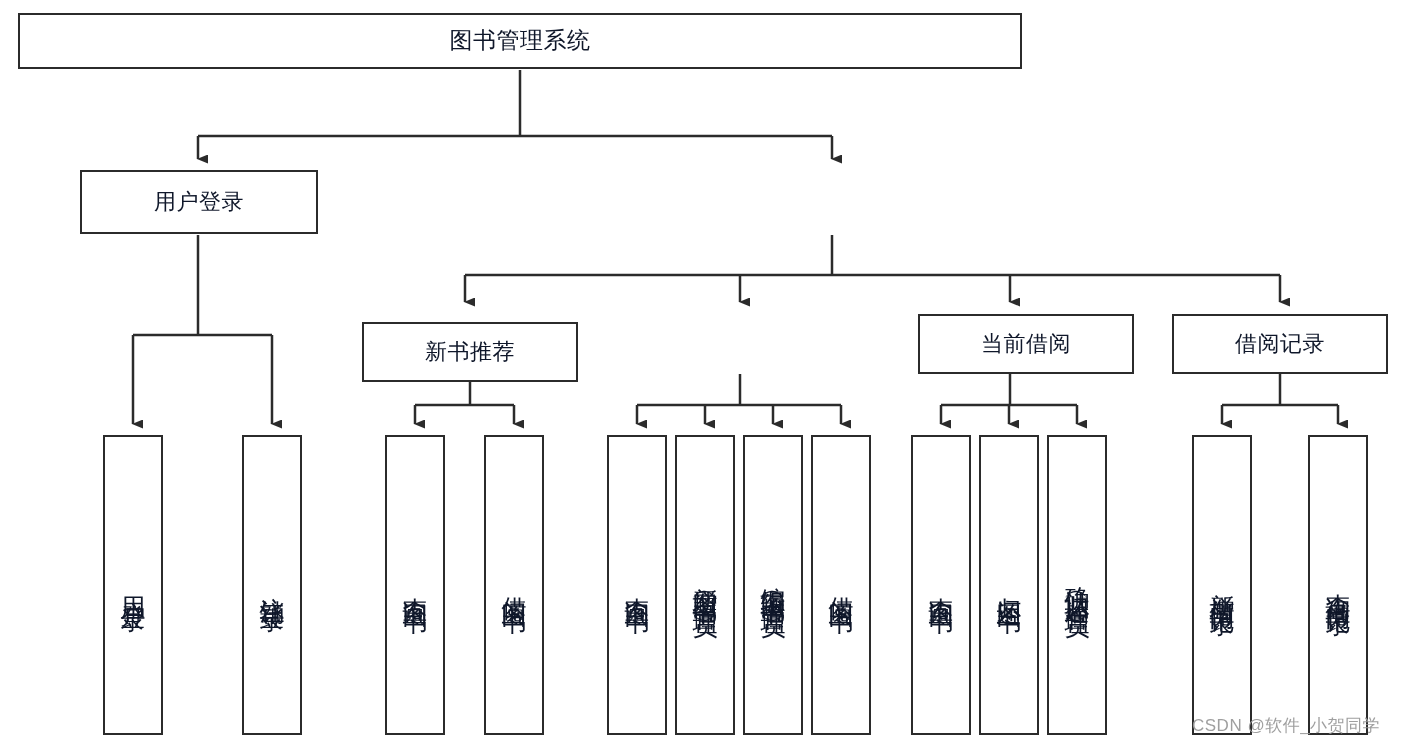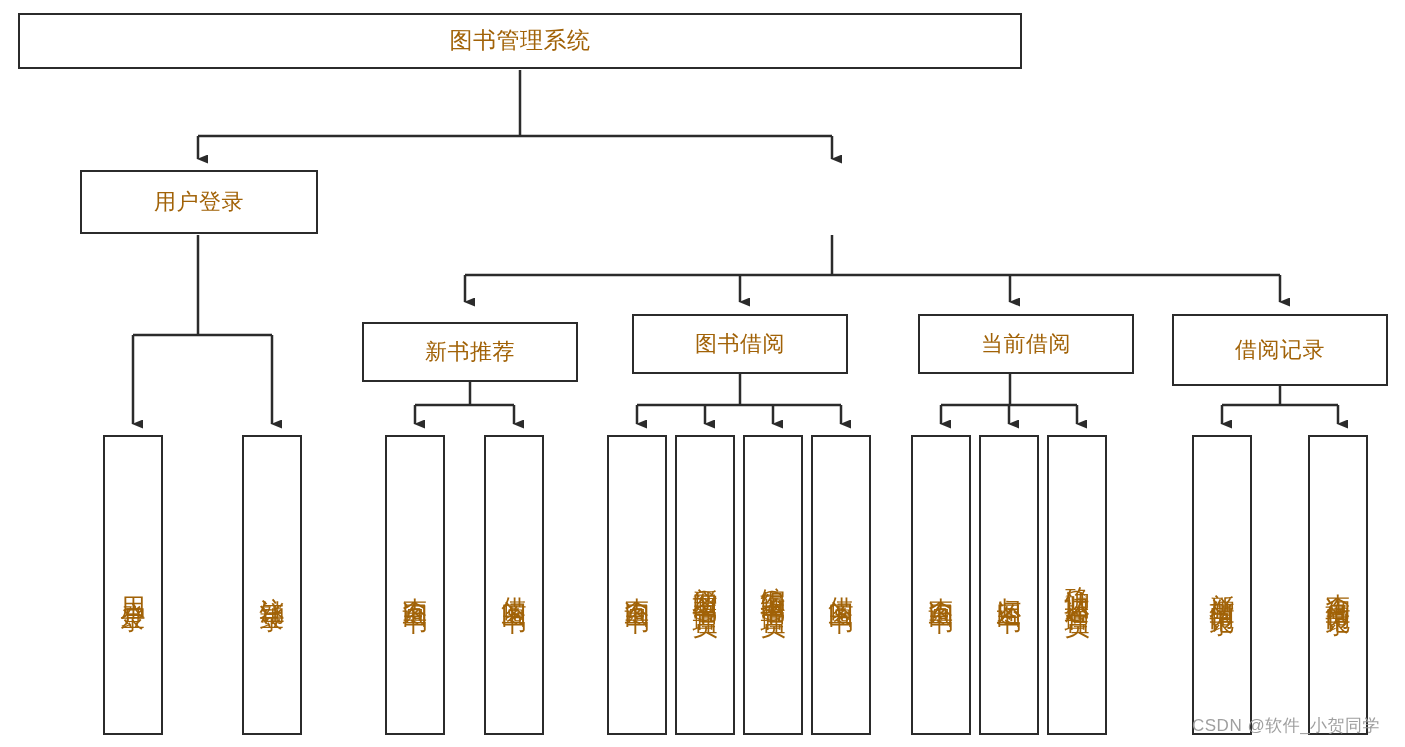--- a/index.html
+++ b/index.html
@@ -34,21 +34,21 @@
     display: flex;
     align-items: center;
     justify-content: center;
     text-align: center;
     overflow: hidden;
   }
   .node-label {
     display: block;
     line-height: 1.18;
     letter-spacing: 0.5px;
-    color: #a16207;
+    color: #0f172a;
   }
   
   .node.horiz .node-label {
     font-size: 22px;
     white-space: nowrap;
   }
   .node.root .node-label {
     font-size: 23px;
   }
   
@@ -134,29 +134,26 @@
 
   <div class="node horiz" style="left:80px; top:170px; width:238px; height:64px;">
     <span class="node-label">用户登录</span>
   </div>
 
 
   <div class="node horiz" style="left:362px; top:322px; width:216px; height:60px;">
     <span class="node-label">新书推荐</span>
   </div>
 
-  <div class="node horiz" style="left:632px; top:314px; width:216px; height:60px;">
-    <span class="node-label">图书借阅</span>
-  </div>
 
   <div class="node horiz" style="left:902px; top:314px; width:216px; height:60px;margin-left:16px;">
     <span class="node-label">当前借阅</span>
   </div>
 
-  <div class="node horiz" style="left:1172px; top:314px; width:216px; height:72px;">
+  <div class="node horiz" style="left:1172px; top:314px; width:216px; height:60px;">
     <span class="node-label">借阅记录</span>
   </div>
 
   <div class="node vert" style="left:103px; top:435px; width:60px; height:300px;">
     <span class="node-label">用户登录</span>
   </div>
 
   <div class="node vert" style="left:242px; top:435px; width:60px; height:300px;">
     <span class="node-label">注销登录</span>
   </div>

